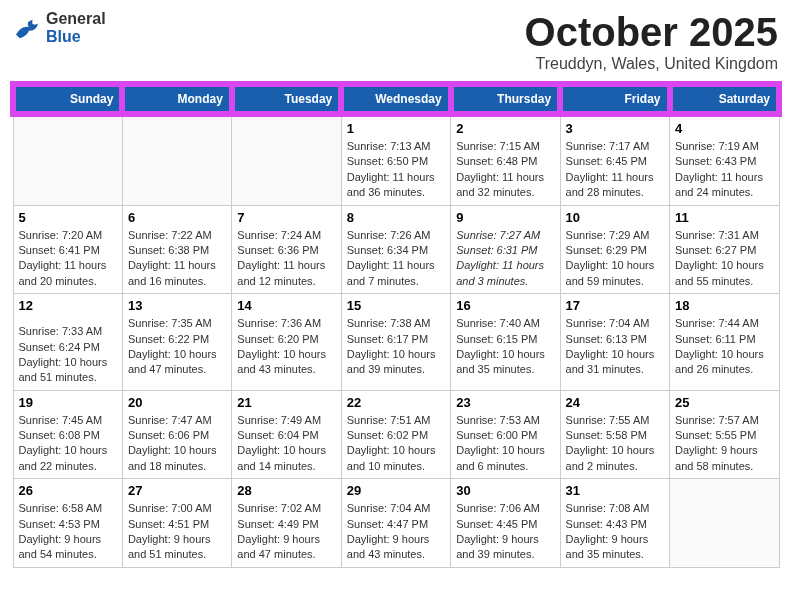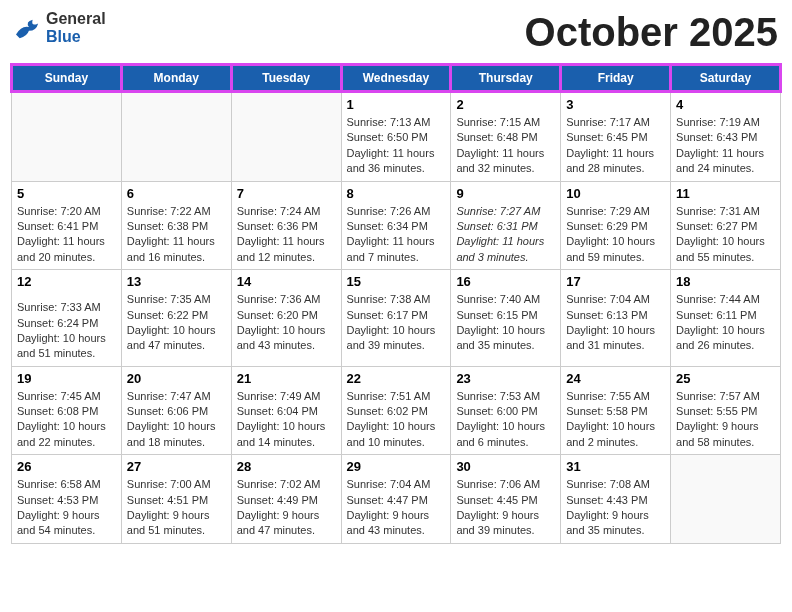--- a/index.html
+++ b/index.html
@@ -45,25 +45,25 @@
       color: #444;
     }
     .calendar {
       width: 100%;
       border-collapse: collapse;
       font-size: 11px;
     }
     .calendar th {
       background: #1a5fad;
       color: white;
-      text-align: center;
+      text-align: right;
       padding: 5px 6px;
       font-size: 12px;
       font-weight: bold;
-      border: 3px solid #d946ef;
+      border: 6px solid #d946ef;
       margin-top: 20px;
     }
     .calendar td {
       border: 1px solid #ccc;
       vertical-align: top;
       padding: 4px 5px;
       width: calc(100% / 7);
       min-height: 80px;
       height: 80px;
     }
@@ -90,20 +90,21 @@
     <svg class="logo-bird" viewBox="0 0 30 26" xmlns="http://www.w3.org/2000/svg">
       <path d="M2 20 Q8 10 16 12 Q12 6 20 4 Q18 12 26 8 Q24 16 16 16 Q14 22 6 24 Z" fill="#1a5fad"></path>
     </svg>
     <div class="logo-text">
       <span class="general">General</span><br>
       <span class="blue">Blue</span>
     </div>
   </div>
   <div class="title-area">
     <div class="month-title">October 2025</div>
+    <div class="location-title">Treuddyn, Wales, United Kingdom</div>
   </div>
 </div>
 
 <table class="calendar">
   <thead>
     <tr>
 
     <th>Sunday</th>
         <th>Monday</th>
         <th>Tuesday</th>

